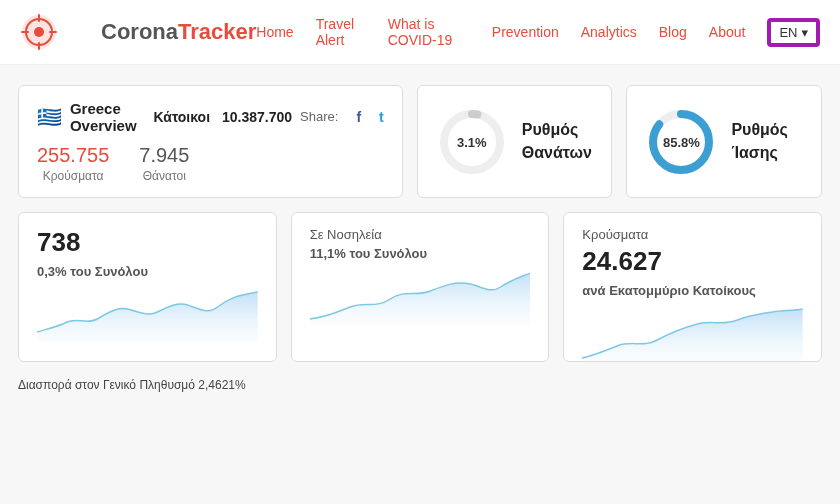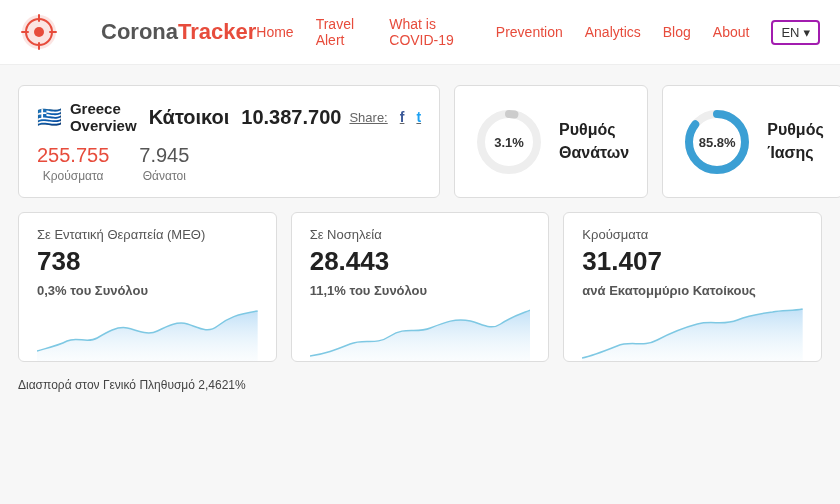--- a/index.html
+++ b/index.html
@@ -37,21 +37,21 @@
       align-items: center;
       gap: 22px;
     }
     nav a {
       text-decoration: none;
       color: #e74c3c;
       font-size: 14px;
       font-weight: 500;
     }
     .lang-btn {
-      border: 2px solid #a21caf;
+      border: 4px solid #a21caf;
       border-radius: 4px;
       padding: 3px 8px;
       font-size: 13px;
       color: #333;
       cursor: pointer;
       background: #fff;
       display: flex;
       align-items: center;
       gap: 4px;
     }
@@ -84,33 +84,32 @@
       margin-bottom: 10px;
       gap: 8px;
     }
     .flag { font-size: 20px; }
     .overview-title {
       font-size: 15px;
       font-weight: bold;
       color: #222;
     }
     .population {
-      font-size: 20px;
+      font-size: 14px;
       font-weight: bold;
       color: #222;
       margin-left: 4px;
     }
     .share-section {
       margin-left: auto;
       display: flex;
-      align-items: flex-end;
-      gap: 12px;
+      align-items: flex-start;
+      gap: 18px;
       font-size: 13px;
       color: #666;
-      text-decoration: underline;
     }
     .share-icon {
       color: #3b5998;
       font-weight: bold;
       font-size: 14px;
     }
     .share-icon-tw { color: #1da1f2; }
     .stats-row {
       display: flex;
       gap: 30px;
@@ -300,21 +299,20 @@
       <div class="donut-label">
         Ρυθμός<br>Ίασης
       </div>
     </div>
 
   </div>
 
   <div class="bottom-row">
 
     <div class="stat-card">
-      <div class="stat-card-title">Σε Εντατική Θεραπεία (ΜΕΘ)</div>
       <div class="stat-card-number">738</div>
       <div class="stat-card-sub">
         <span>0,3%</span>
         <span style="color:#555">του Συνόλου</span>
       </div>
       <div class="chart-area">
         <svg class="sparkline" viewBox="0 0 220 55" preserveAspectRatio="none">
           <defs>
             <linearGradient id="grad1" x1="0" y1="0" x2="0" y2="1">
               <stop offset="0%" stop-color="#b3d9f5" stop-opacity="0.8"></stop>
@@ -322,42 +320,41 @@
             </linearGradient>
           </defs>
           <path d="M0,45 C10,42 20,40 30,35 C40,30 50,38 60,32 C70,26 80,20 90,22 C100,24 110,30 120,25 C130,20 140,15 150,18 C160,21 170,28 180,20 C190,12 200,8 220,5 L220,55 L0,55 Z" fill="url(#grad1)"></path>
           <path d="M0,45 C10,42 20,40 30,35 C40,30 50,38 60,32 C70,26 80,20 90,22 C100,24 110,30 120,25 C130,20 140,15 150,18 C160,21 170,28 180,20 C190,12 200,8 220,5" fill="none" stroke="#7ec8e3" stroke-width="1.5"></path>
         </svg>
       </div>
     </div>
 
     <div class="stat-card">
       <div class="stat-card-title">Σε Νοσηλεία</div>
-      <div class="stat-card-number">28.443</div>
       <div class="stat-card-sub">
         <span>11,1%</span>
         <span style="color:#555">του Συνόλου</span>
       </div>
       <div class="chart-area">
         <svg class="sparkline" viewBox="0 0 220 55" preserveAspectRatio="none">
           <defs>
             <linearGradient id="grad2" x1="0" y1="0" x2="0" y2="1">
               <stop offset="0%" stop-color="#b3d9f5" stop-opacity="0.8"></stop>
               <stop offset="100%" stop-color="#e8f4fb" stop-opacity="0.2"></stop>
             </linearGradient>
           </defs>
           <path d="M0,50 C15,48 25,44 40,38 C55,32 65,40 80,30 C95,20 105,28 120,22 C135,16 145,12 160,15 C170,17 180,25 190,18 C200,11 210,8 220,4 L220,55 L0,55 Z" fill="url(#grad2)"></path>
           <path d="M0,50 C15,48 25,44 40,38 C55,32 65,40 80,30 C95,20 105,28 120,22 C135,16 145,12 160,15 C170,17 180,25 190,18 C200,11 210,8 220,4" fill="none" stroke="#7ec8e3" stroke-width="1.5"></path>
         </svg>
       </div>
     </div>
 
     <div class="stat-card">
       <div class="stat-card-title">Κρούσματα</div>
-      <div class="stat-card-number">31.407</div>
+      <div class="stat-card-number">24.627</div>
       <div class="stat-card-sub">
         <span style="color:#555">ανά Εκατομμύριο Κατοίκους</span>
       </div>
       <div class="chart-area">
         <svg class="sparkline" viewBox="0 0 220 55" preserveAspectRatio="none">
           <defs>
             <linearGradient id="grad3" x1="0" y1="0" x2="0" y2="1">
               <stop offset="0%" stop-color="#b3d9f5" stop-opacity="0.8"></stop>
               <stop offset="100%" stop-color="#e8f4fb" stop-opacity="0.2"></stop>
             </linearGradient>

